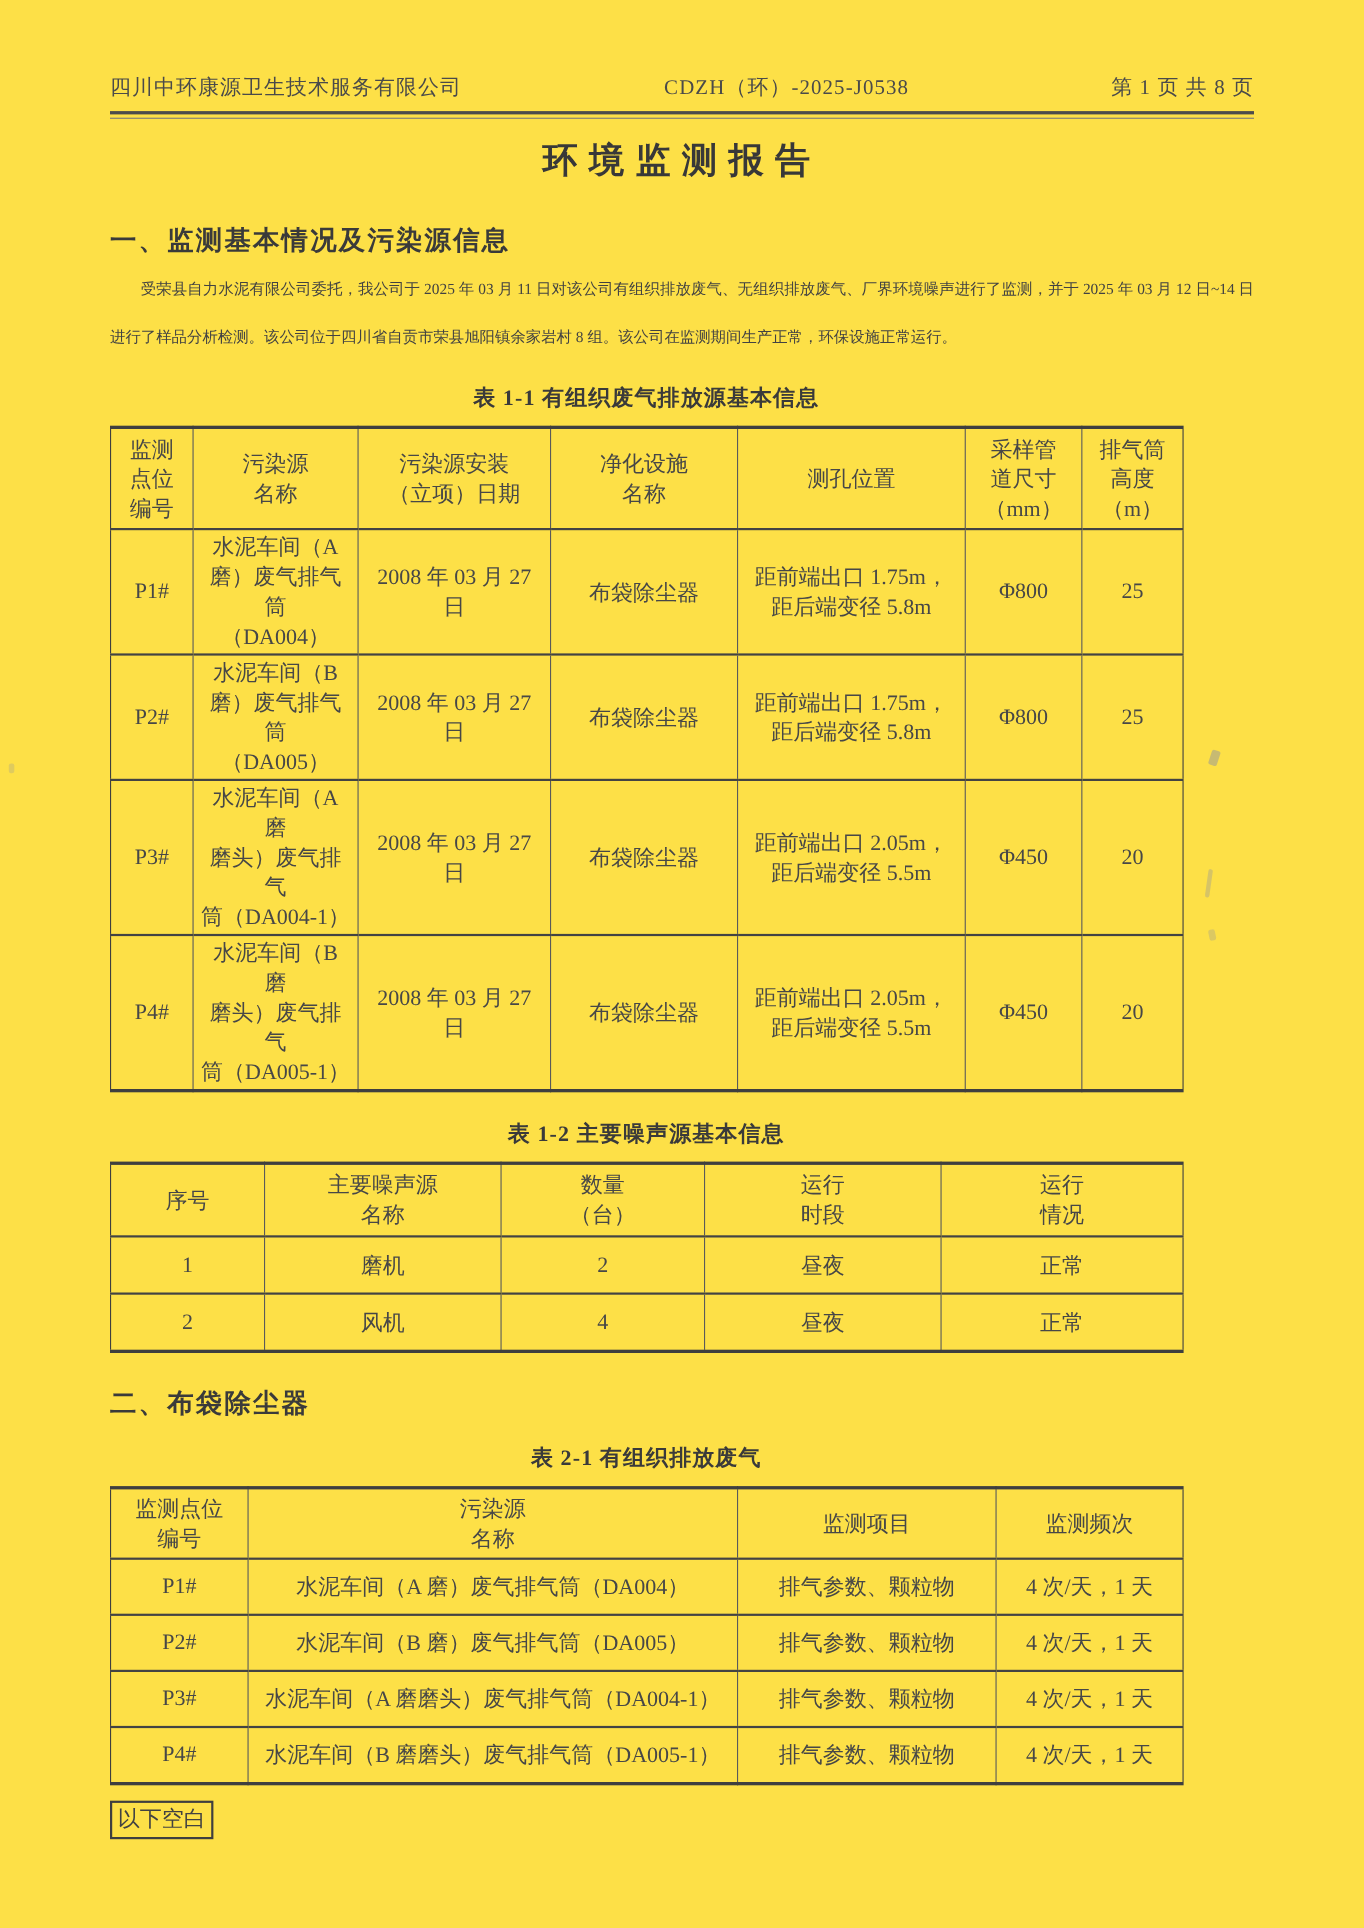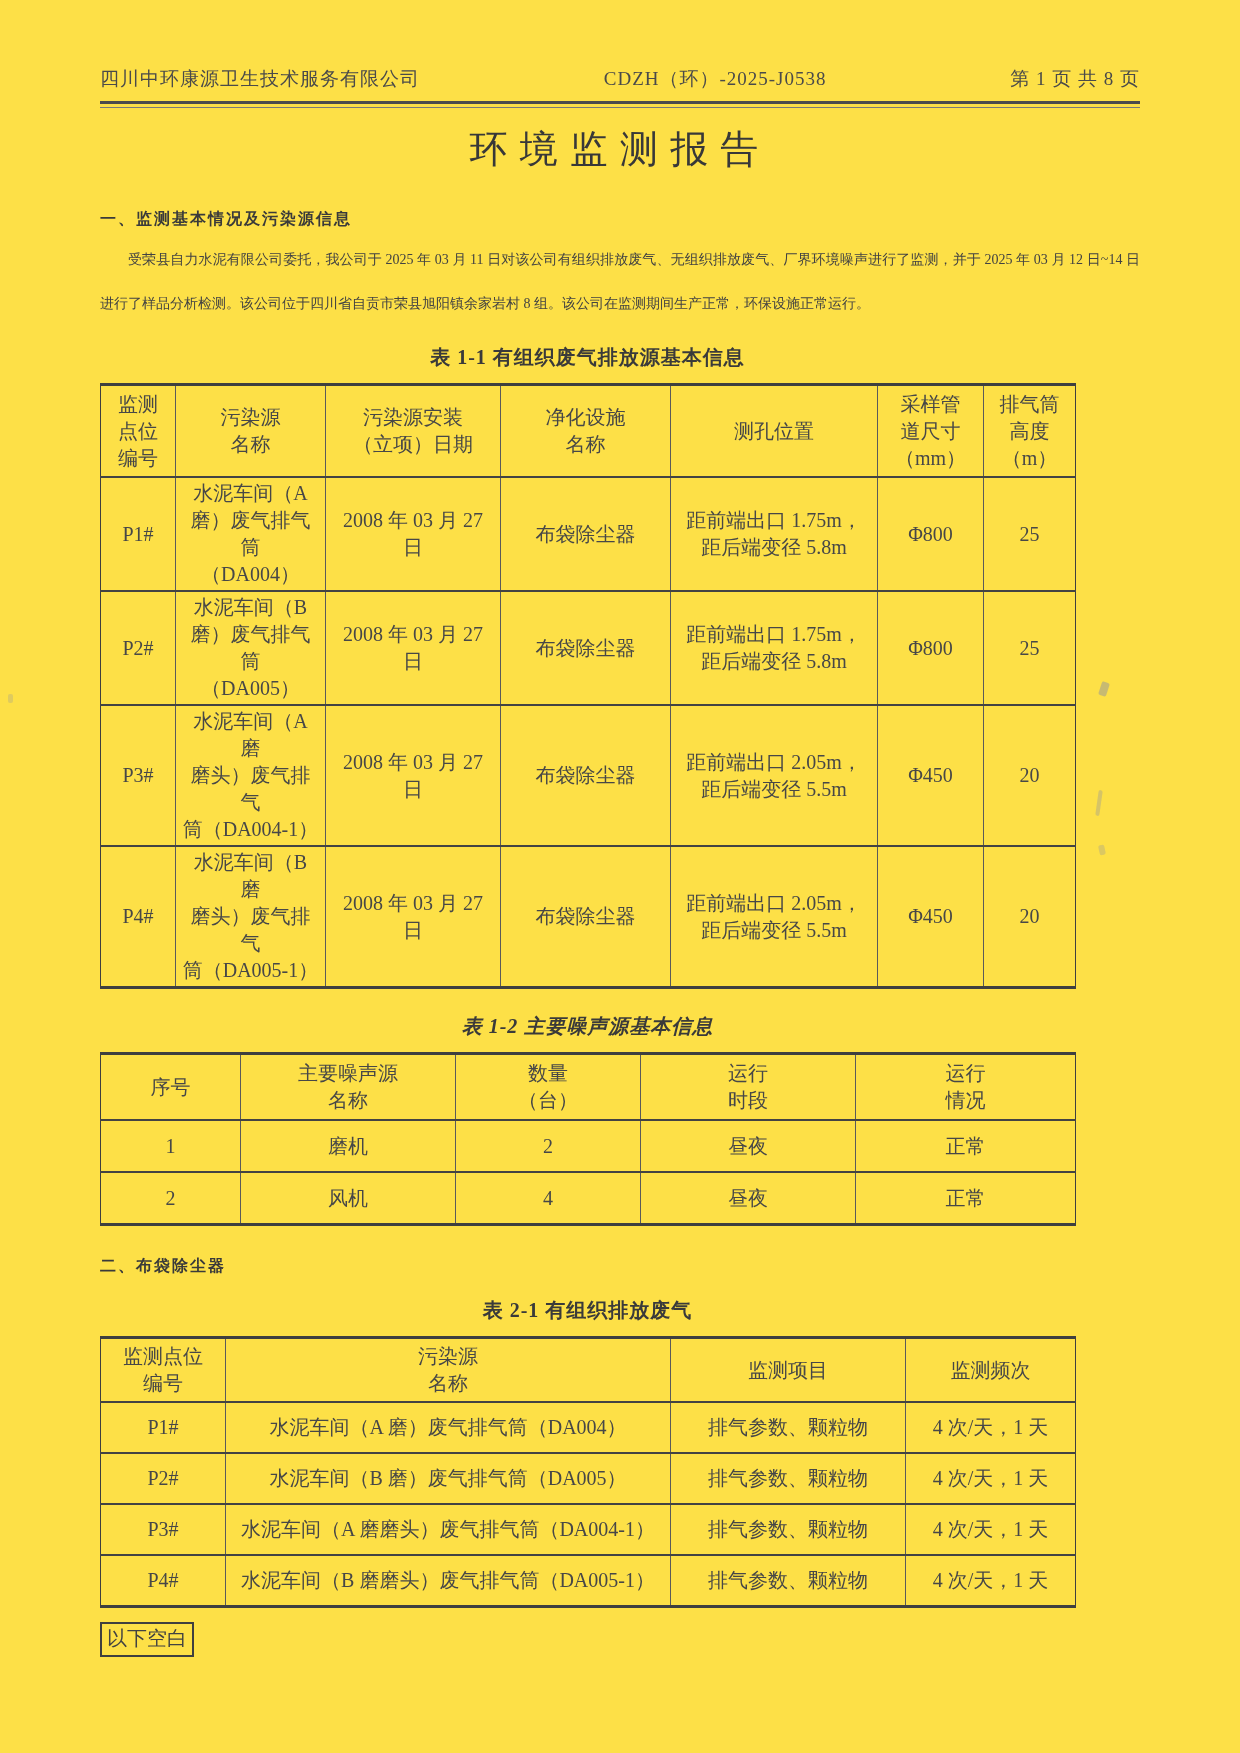--- a/index.html
+++ b/index.html
@@ -33,29 +33,29 @@
     margin-top:9px;
     border-top:3px solid #4c4c4c;
     border-bottom:1px solid #7a7a7a;
     height:3px;
   }
   
   .doc-title{
     margin-top:16px;
     width:1040px;
     text-align:center;
-    font-size:38px;
-    font-weight:normal;
+    font-size:32px;
+    font-weight:bold;
     letter-spacing:0.32em;
     color:#383838;
   }
   
   .section-heading{
     margin-top:34px;
-    font-size:16px;
+    font-size:24px;
     font-weight:bold;
     letter-spacing:2px;
     color:#3a3a3a;
   }
   .body-paragraph{
     margin-top:8px;
     width:1040px;
     font-size:14px;
     line-height:44px;
     text-align:justify;
@@ -211,21 +211,21 @@
           <td>2008 年 03 月 27 日</td>
           <td>布袋除尘器</td>
           <td>距前端出口 2.05m，
 距后端变径 5.5m</td>
           <td>Φ450</td>
           <td>20</td>
         </tr>
       </tbody>
     </table>
 
-    <div class="table-caption" style="margin-top:24px;font-style:italic;">表 1-2 主要噪声源基本信息</div>
+    <div class="table-caption" style="margin-top:24px;">表 1-2 主要噪声源基本信息</div>
     <table class="t12">
       <colgroup>
         <col style="width:140px">
           <col style="width:215px">
           <col style="width:185px">
         <col style="width:215px">
           <col style="width:220px">
       </colgroup>
       <tbody>
         <tr class="hdr">

